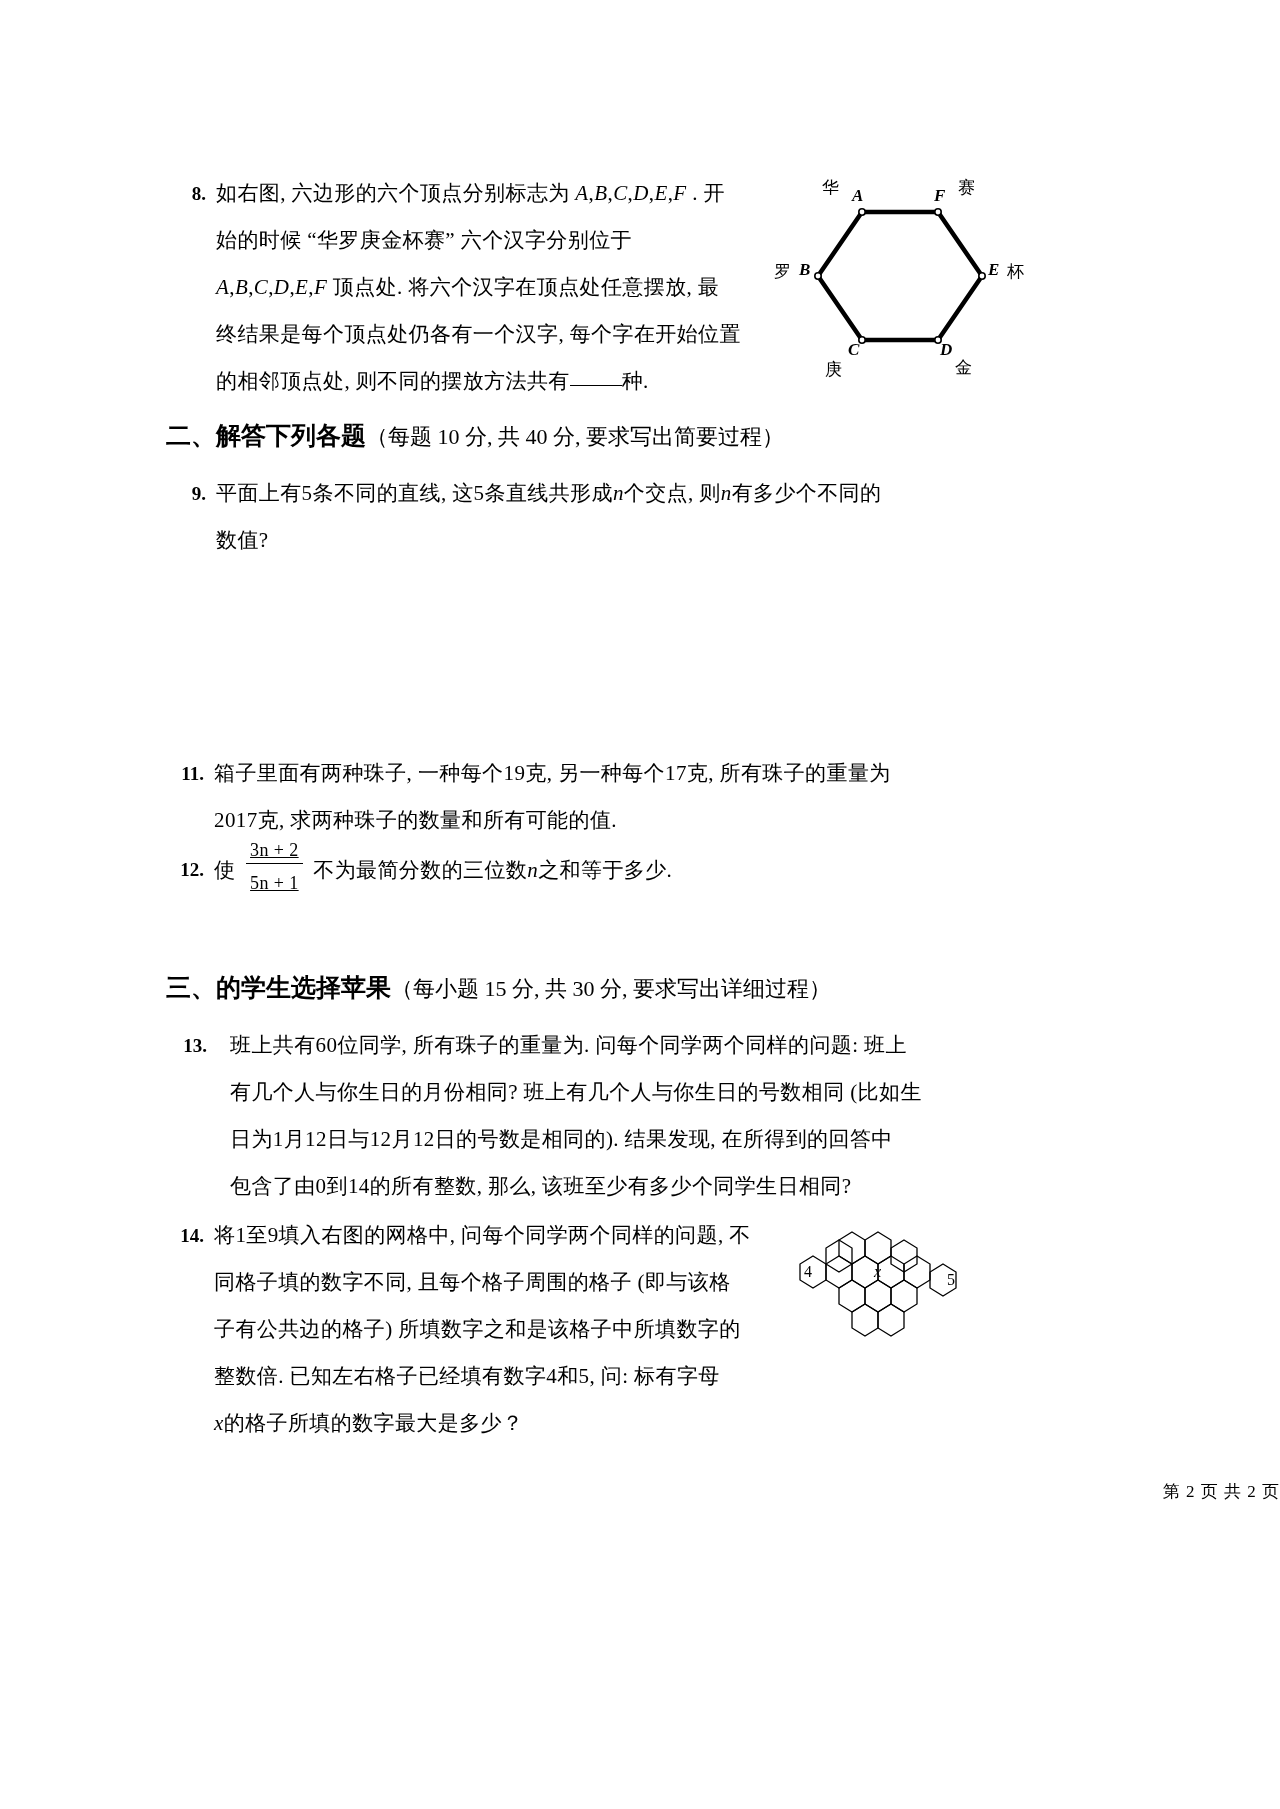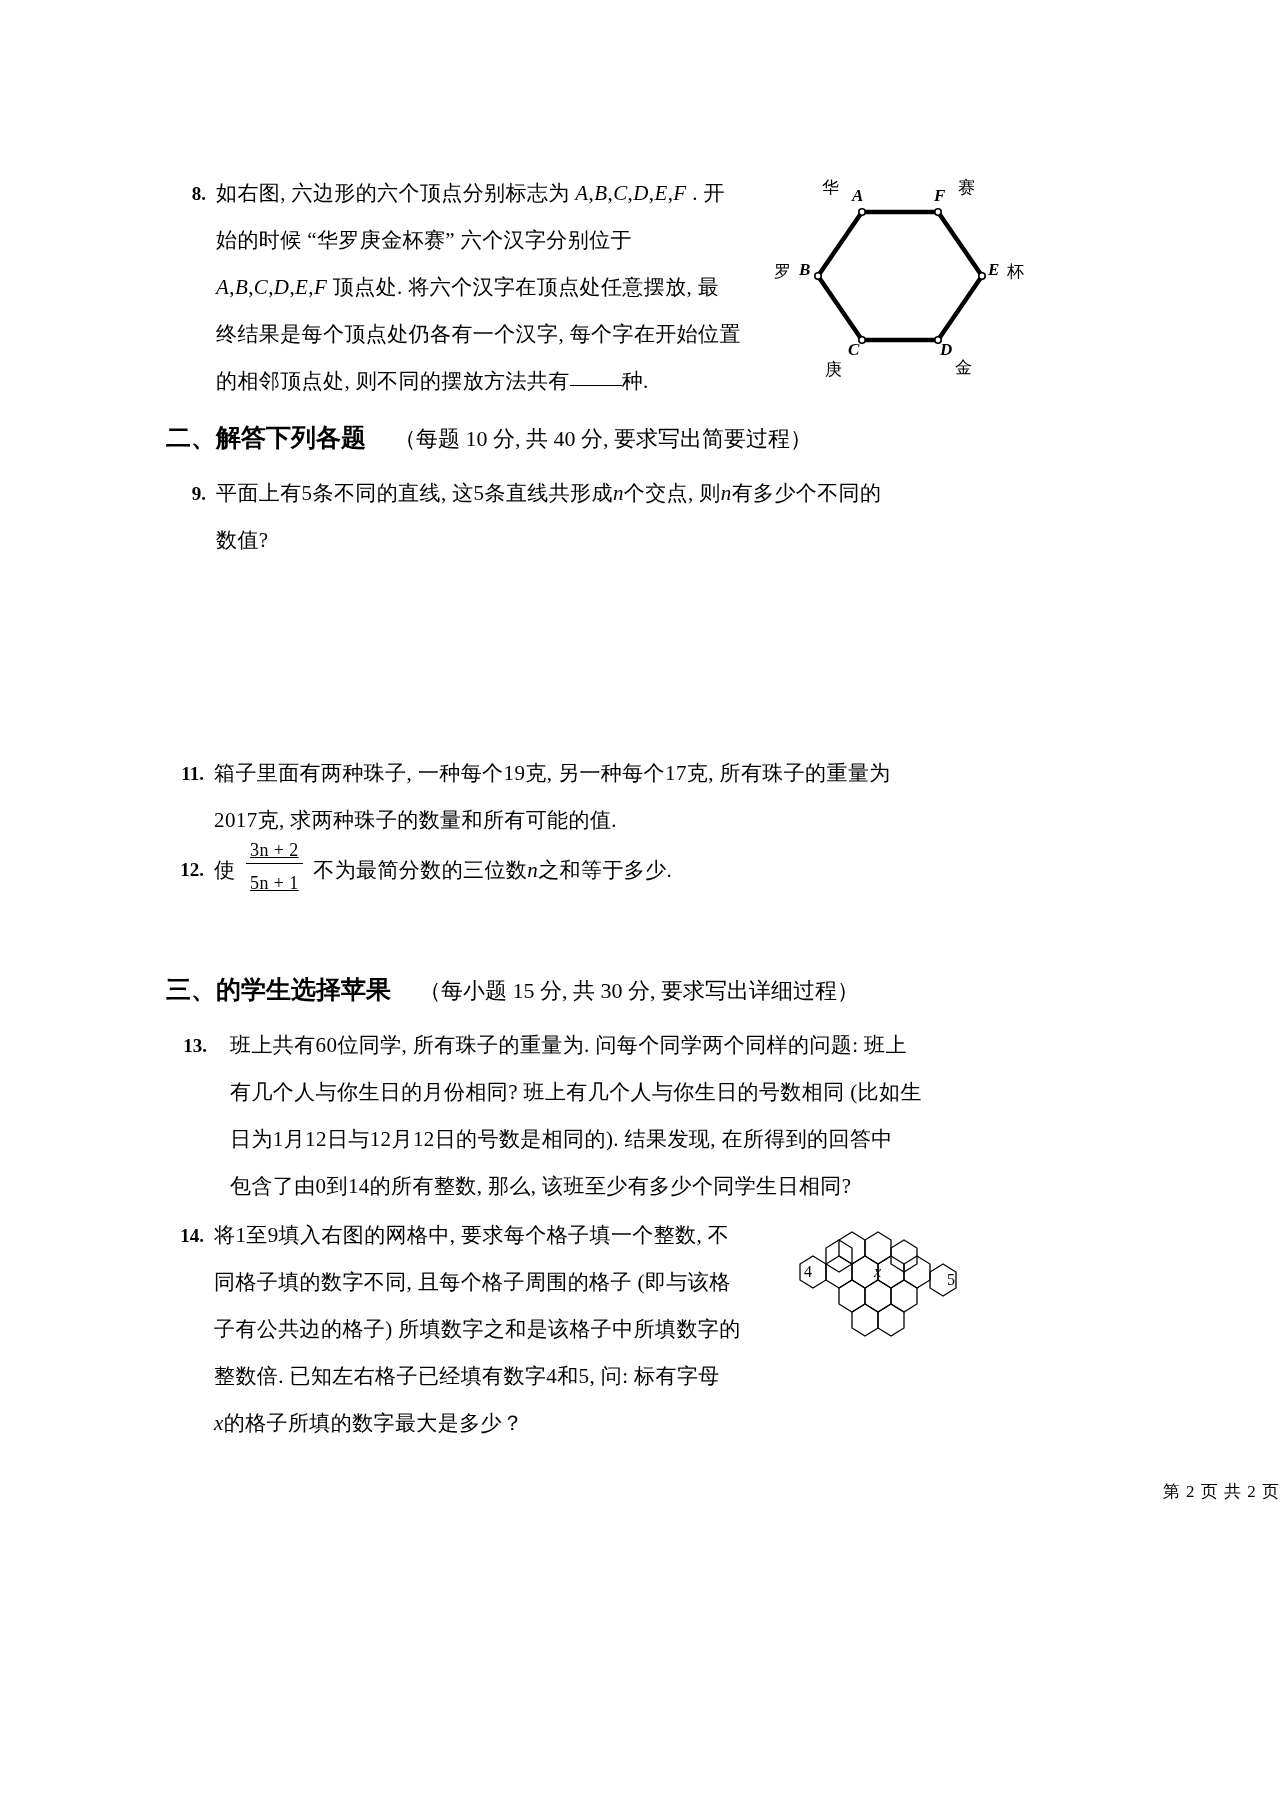--- a/index.html
+++ b/index.html
@@ -56,23 +56,23 @@
   
   .section {
     position: absolute;
     font-size: 23px;
     line-height: 34px;
     white-space: nowrap;
   }
   .section .big {
     font-weight: bold;
     font-size: 25px;
-    font-family: Liberation Sans, sans-serif;
-  }
-  .section .rest { font-size: 22px; margin-left: 28px; }
+    font-family: Liberation Mono, monospace;
+  }
+  .section .rest { font-size: 22px; }
   
   .frac {
     display: inline-block;
     vertical-align: middle;
     text-align: center;
     font-size: 18px;
     line-height: 1.18;
     margin: 0 5px;
     position: relative;
     top: -1px;
@@ -198,21 +198,21 @@
       <span class="ln">班上共有60位同学, 所有珠子的重量为. 问每个同学两个同样的问题: 班上</span>
       <span class="ln">有几个人与你生日的月份相同? 班上有几个人与你生日的号数相同 (比如生</span>
       <span class="ln">日为1月12日与12月12日的号数是相同的). 结果发现, 在所得到的回答中</span>
       <span class="ln">包含了由0到14的所有整数, 那么, 该班至少有多少个同学生日相同?</span>
     </div>
   </div>
 
   <div class="qblock" style="left:160px; top:1212px; width:660px;">
     <div class="qnum">14.</div>
     <div class="qbody">
-      <span class="ln">将1至9填入右图的网格中, 要求每个格子填一个整数, 不</span>
+      <span class="ln">将1至9填入右图的网格中, 问每个同学两个同样的问题, 不</span>
       <span class="ln">同格子填的数字不同, 且每个格子周围的格子 (即与该格</span>
       <span class="ln">子有公共边的格子) 所填数字之和是该格子中所填数字的</span>
       <span class="ln">整数倍. 已知左右格子已经填有数字4和5, 问: 标有字母</span>
       <span class="ln"><i class="v">x</i>的格子所填的数字最大是多少？</span>
     </div>
   </div>
 
   <div class="fig" style="left:790px; top:1228px; width:200px; height:120px;">
     <svg width="200" height="120" viewBox="0 0 200 120">
       <g fill="none" stroke="#000" stroke-width="1.3">

